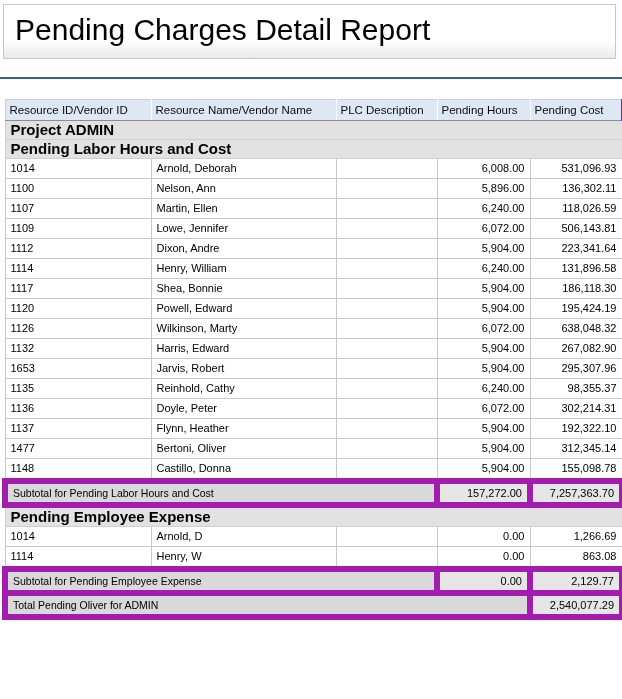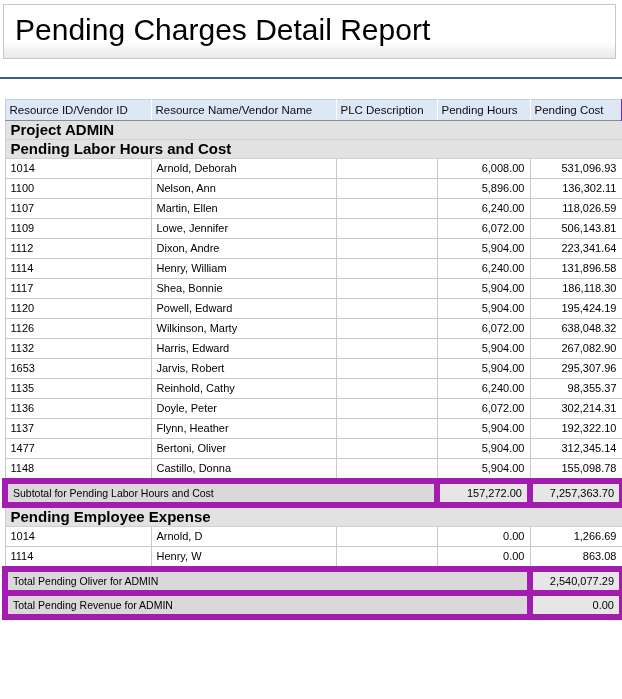--- a/index.html
+++ b/index.html
@@ -234,22 +234,23 @@
         <td class="num">0.00</td>
         <td class="num">1,266.69</td>
       </tr>
       <tr class="row-data">
         <td>1114</td>
         <td>Henry, W</td>
         <td></td>
         <td class="num">0.00</td>
         <td class="num">863.08</td>
       </tr>
+      <tr class="row-subtotal">
+        <td class="lbl" colspan="3">Subtotal for Pending Employee Expense</td>
+        <td class="num val">0.00</td>
+        <td class="num val">2,129.77</td>
+      </tr>
       <tr class="row-total">
         <td class="lbl" colspan="4">Total Pending Oliver for ADMIN</td>
         <td class="num val">2,540,077.29</td>
       </tr>
-      <tr class="row-total">
-        <td class="lbl" colspan="4">Total Pending Revenue for ADMIN</td>
-        <td class="num val">0.00</td>
-      </tr>
     </tbody>
 </table>
 
 </body></html>

